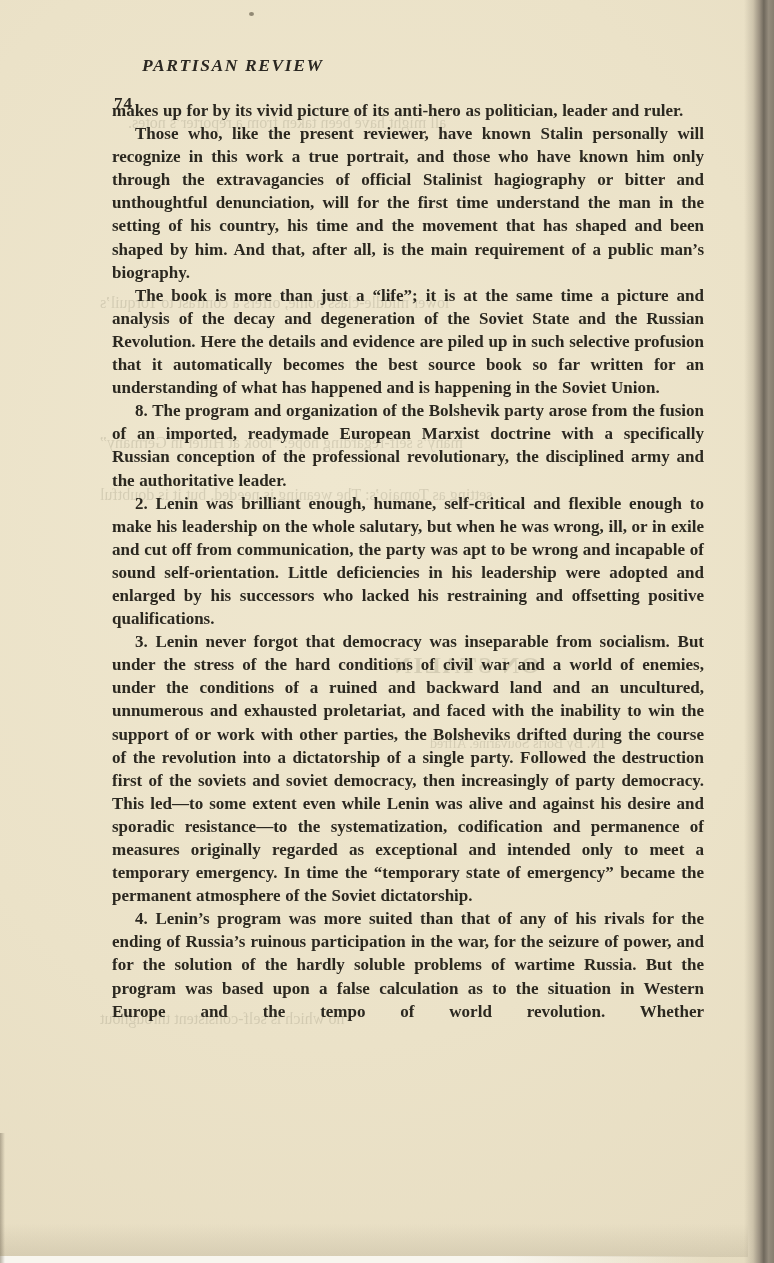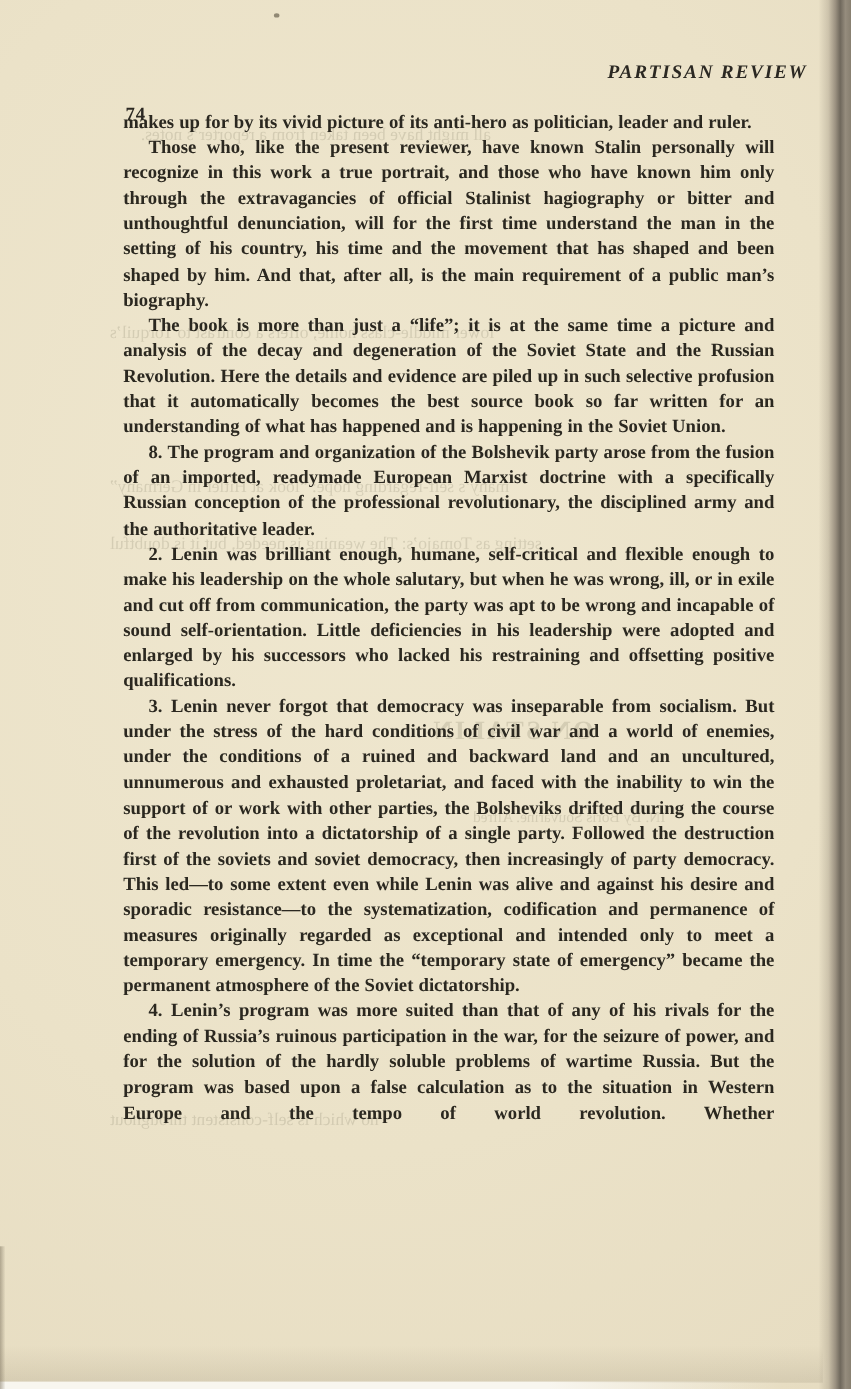--- a/index.html
+++ b/index.html
@@ -32,21 +32,21 @@
   .running-head {
     position: absolute; top: 55px; left: 112px; width: 592px; height: 26px;
     color: #2b2822;
   }
   .pagenum {
     position: absolute; left: 2px; top: 1px;
     font-size: 17px; font-weight: 700; letter-spacing: 1px; margin-top: 38px;
   }
   .journal {
     position: absolute; left: 0; right: 0; top: 0;
-    text-align: right;
+    text-align: left;
     transform: translateX(30px);
     font-size: 17.5px; font-style: italic; font-weight: 700;
     letter-spacing: 1.6px;
   }
 
   .body-text {
     position: absolute; top: 99px; left: 112px; width: 592px;
     font-size: 17px; line-height: 23.1px;
     text-align: justify;
     color: #2b2820;

